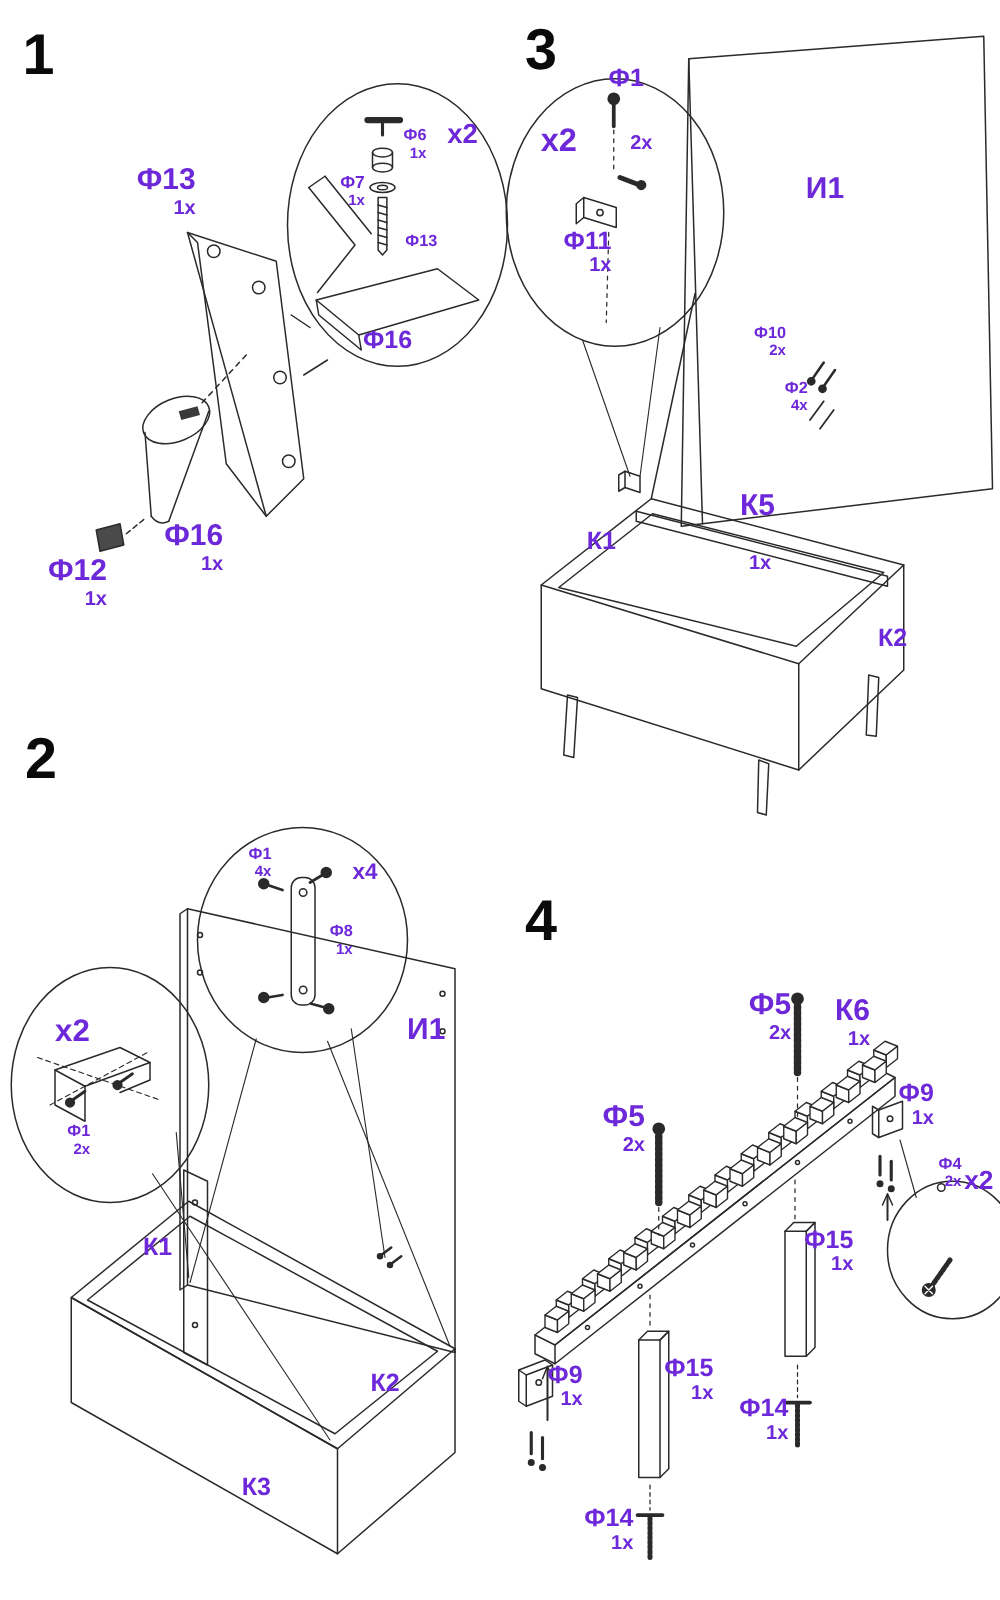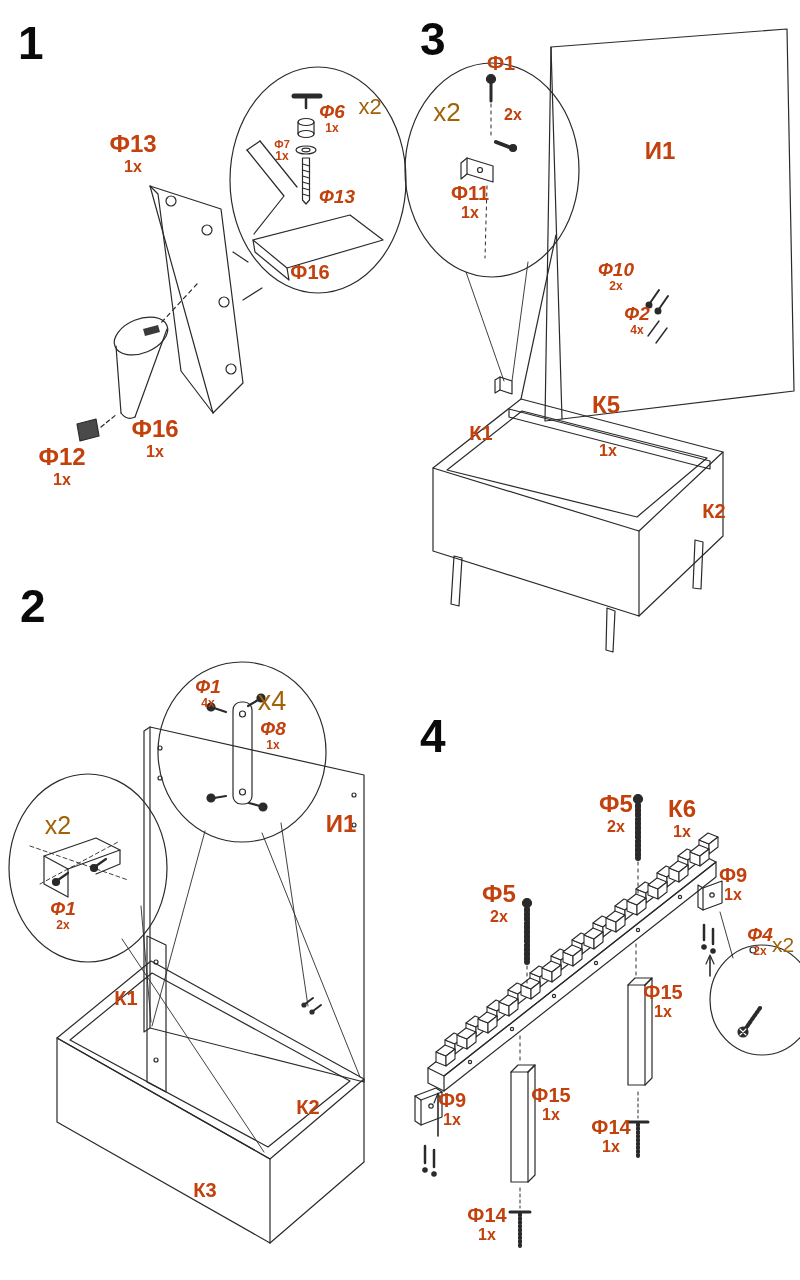--- a/index.html
+++ b/index.html
@@ -1,29 +1,29 @@
 <!DOCTYPE html>
 <html><head>
 <meta charset="utf-8">
 <style>
   * { margin:0; padding:0; box-sizing:border-box; }
   html,body { background:#ffffff; }
   body { width:800px; height:1280px; font-family:"Liberation Sans", sans-serif; overflow:hidden; }
   #stage { position:relative; width:800px; height:1280px; background:#fff; overflow:hidden; }
   #art { position:absolute; left:0; top:0; }
   .stepnum { position:absolute; font-weight:bold; font-size:46px; color:#0a0a0a; line-height:1; }
-  .mult { position:absolute; transform:translateX(-50%); font-weight:normal; color:#a16207; line-height:1; }
-  .plabel { position:absolute; transform:translateX(-50%); text-align:center; color:#c2410c;
+  .mult { position:absolute; transform:translateX(-50%); font-weight:bold; color:#6d28d9; line-height:1; }
+  .plabel { position:absolute; transform:translateX(-50%); text-align:right; color:#6d28d9;
             font-weight:bold; line-height:1.12; white-space:nowrap; }
   .plabel .part { display:block; }
   .plabel .qty  { display:block; font-size:16px; }
   .big  .part { font-size:24px; }
   .mid  .part { font-size:20px; }
-  .small .part { font-size:19px;font-style:italic; }
-  .tiny .part { font-size:11px; }
+  .small .part { font-size:13px; }
+  .tiny .part { font-size:14px; }
   .small .qty, .tiny .qty { font-size:12px; }
   .qonly .qty { font-size:16px; }
 </style>
 </head>
 <body>
 
 <div id="stage">
 
 <svg id="art" width="800" height="1280" viewBox="0 0 800 1280">
   <defs>
@@ -352,22 +352,22 @@
   <span class="part">К1</span>
 </div>
 <div class="plabel mid" style="left:714px;top:500px">
   <span class="part">К2</span>
 </div>
 
 <div class="plabel small" style="left:208px;top:676px">
   <span class="part">Ф1</span>
   <span class="qty">4x</span>
 </div>
-<div class="mult" style="left:272px;top:688px;font-size:27px">x4</div>
-<div class="plabel small" style="left:273px;top:718px">
+<div class="mult" style="left:292px;top:688px;font-size:18px">x4</div>
+<div class="plabel small" style="left:273px;top:738px">
   <span class="part">Ф8</span>
   <span class="qty">1x</span>
 </div>
 <div class="mult" style="left:58px;top:813px;font-size:25px">x2</div>
 <div class="plabel small" style="left:63px;top:898px">
   <span class="part">Ф1</span>
   <span class="qty">2x</span>
 </div>
 <div class="plabel big" style="left:341px;top:811px">
   <span class="part">И1</span>

